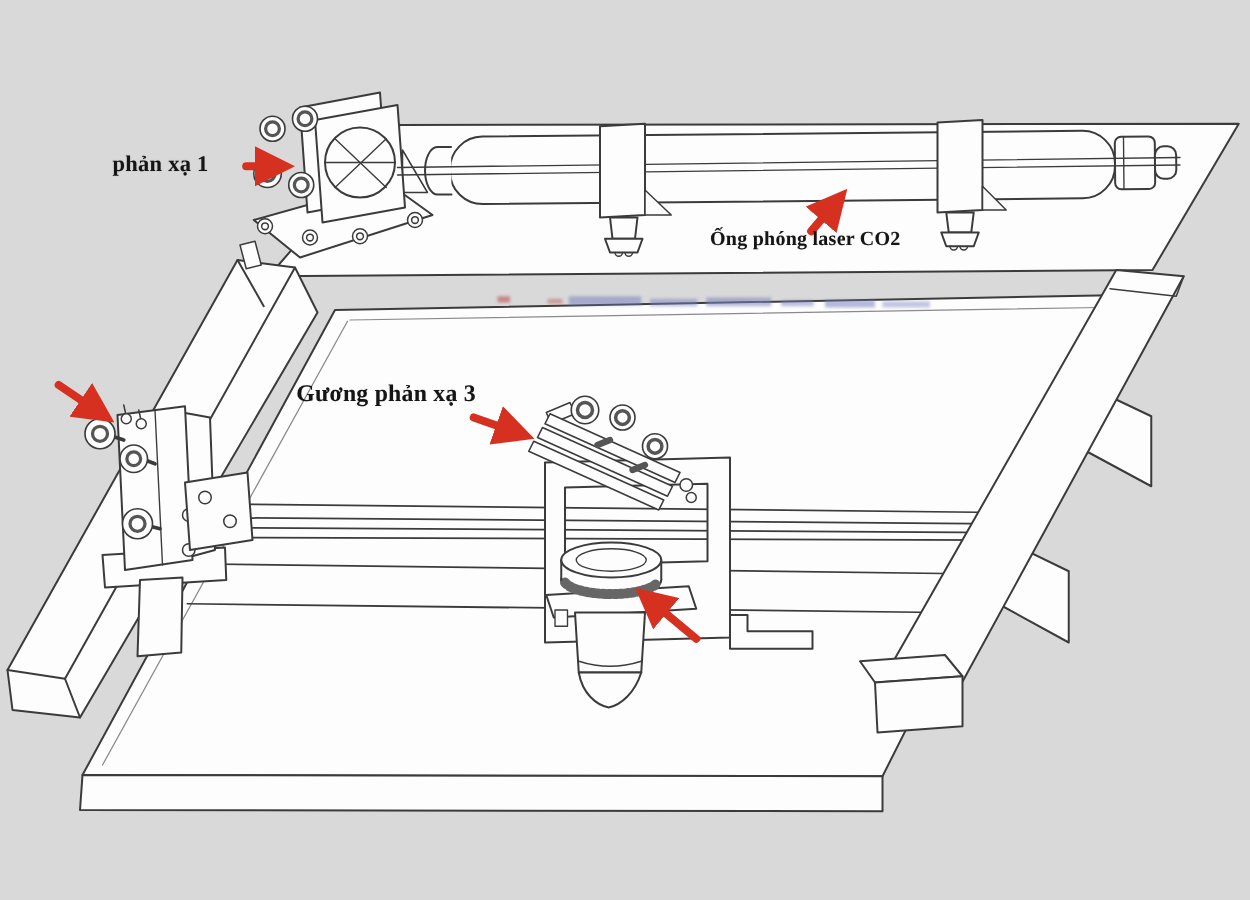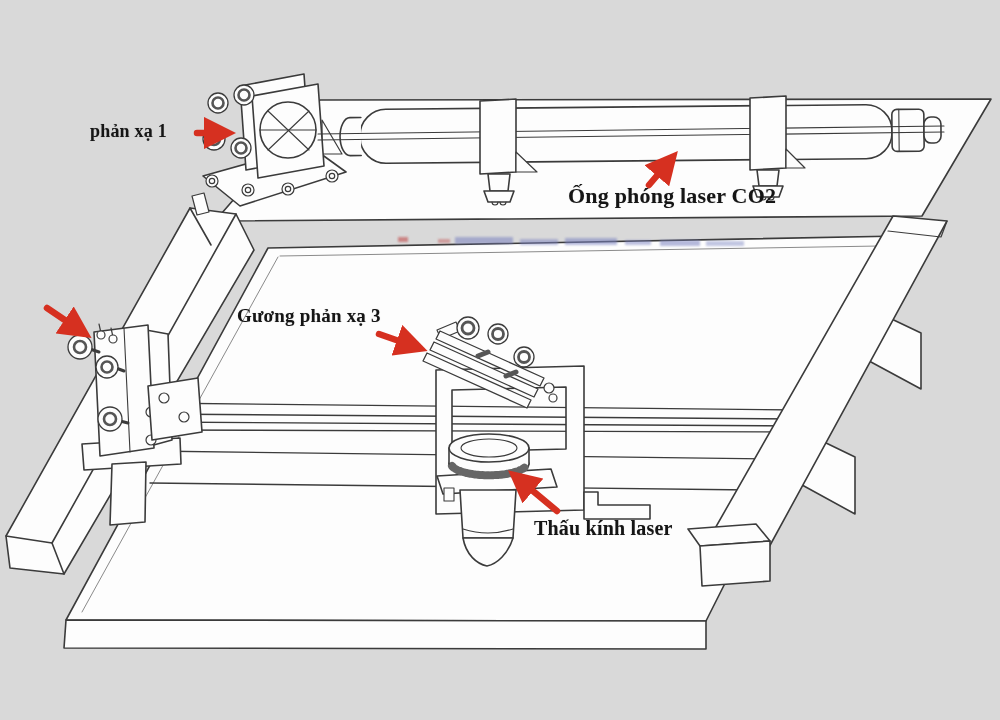--- a/index.html
+++ b/index.html
@@ -13,21 +13,21 @@
   .stage svg{position:absolute;left:0;top:0;}
   .lbl{
     position:absolute;
     font-weight:bold;
     color:#151515;
     white-space:nowrap;
     letter-spacing:.2px;
     text-shadow:0 0 1px rgba(80,80,80,.25);
   }
   #lbl-mirror1{left:90px;top:121px;font-size:18px;}
-  #lbl-tube{left:568px;top:183px;font-size:22px;}
+  #lbl-tube{left:568px;top:183px;font-size:16px;}
   #lbl-mirror2{left:2px;top:278px;font-size:19px;}
   #lbl-mirror3{left:237px;top:305px;font-size:19px;}
   #lbl-lens{left:534px;top:517px;font-size:20px;}
   .arrow{stroke:var(--arrow,#d63020);stroke-width:6.5;fill:none;}
 </style>
 </head>
 <body>
 
 <div class="stage" style="--arrow: #d63020; background: #14b8a6;">
 
@@ -238,15 +238,14 @@
       <line x1="47" y1="308" x2="84" y2="333" marker-end="url(#ah)"></line>
       <line x1="379" y1="334" x2="419" y2="348" marker-end="url(#ah)"></line>
       <line x1="557" y1="511" x2="515" y2="476" marker-end="url(#ah)"></line>
     </g>
   </g>
 </svg>
 
 <div class="lbl" id="lbl-mirror1">phản xạ 1</div>
 <div class="lbl" id="lbl-tube">Ống phóng laser CO2</div>
 <div class="lbl" id="lbl-mirror3">Gương phản xạ 3</div>
-<div class="lbl" id="lbl-lens">Thấu kính laser</div>
 
 </div>
 
 </body></html>

